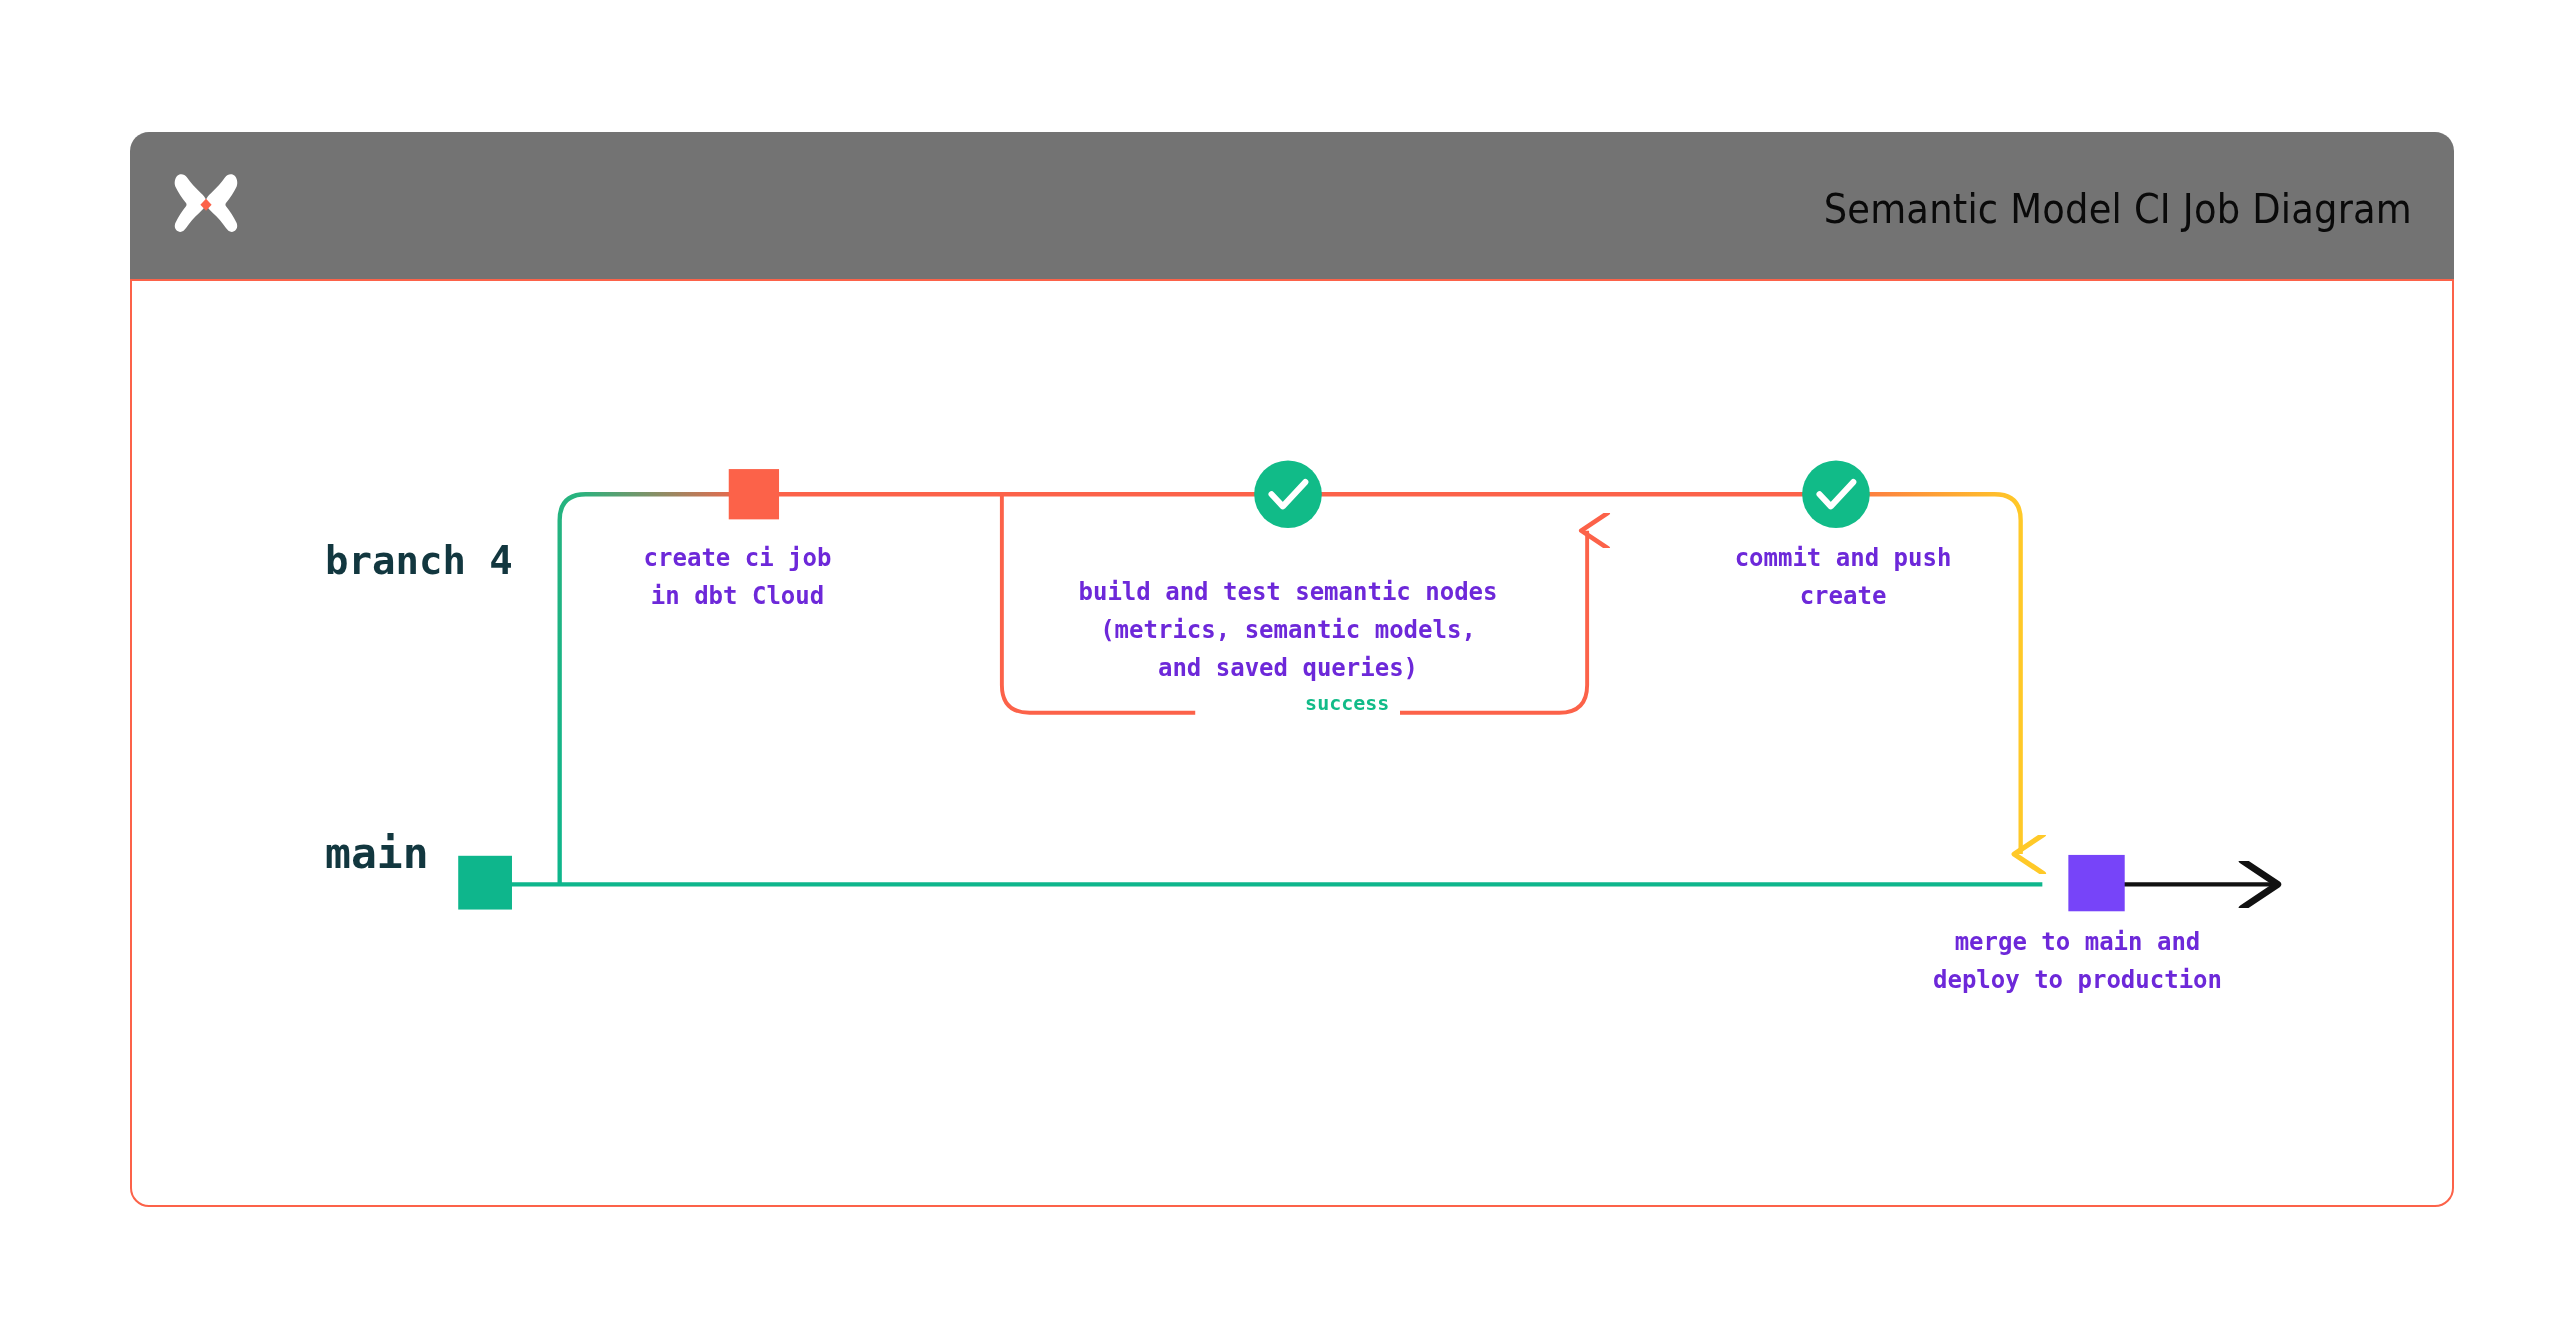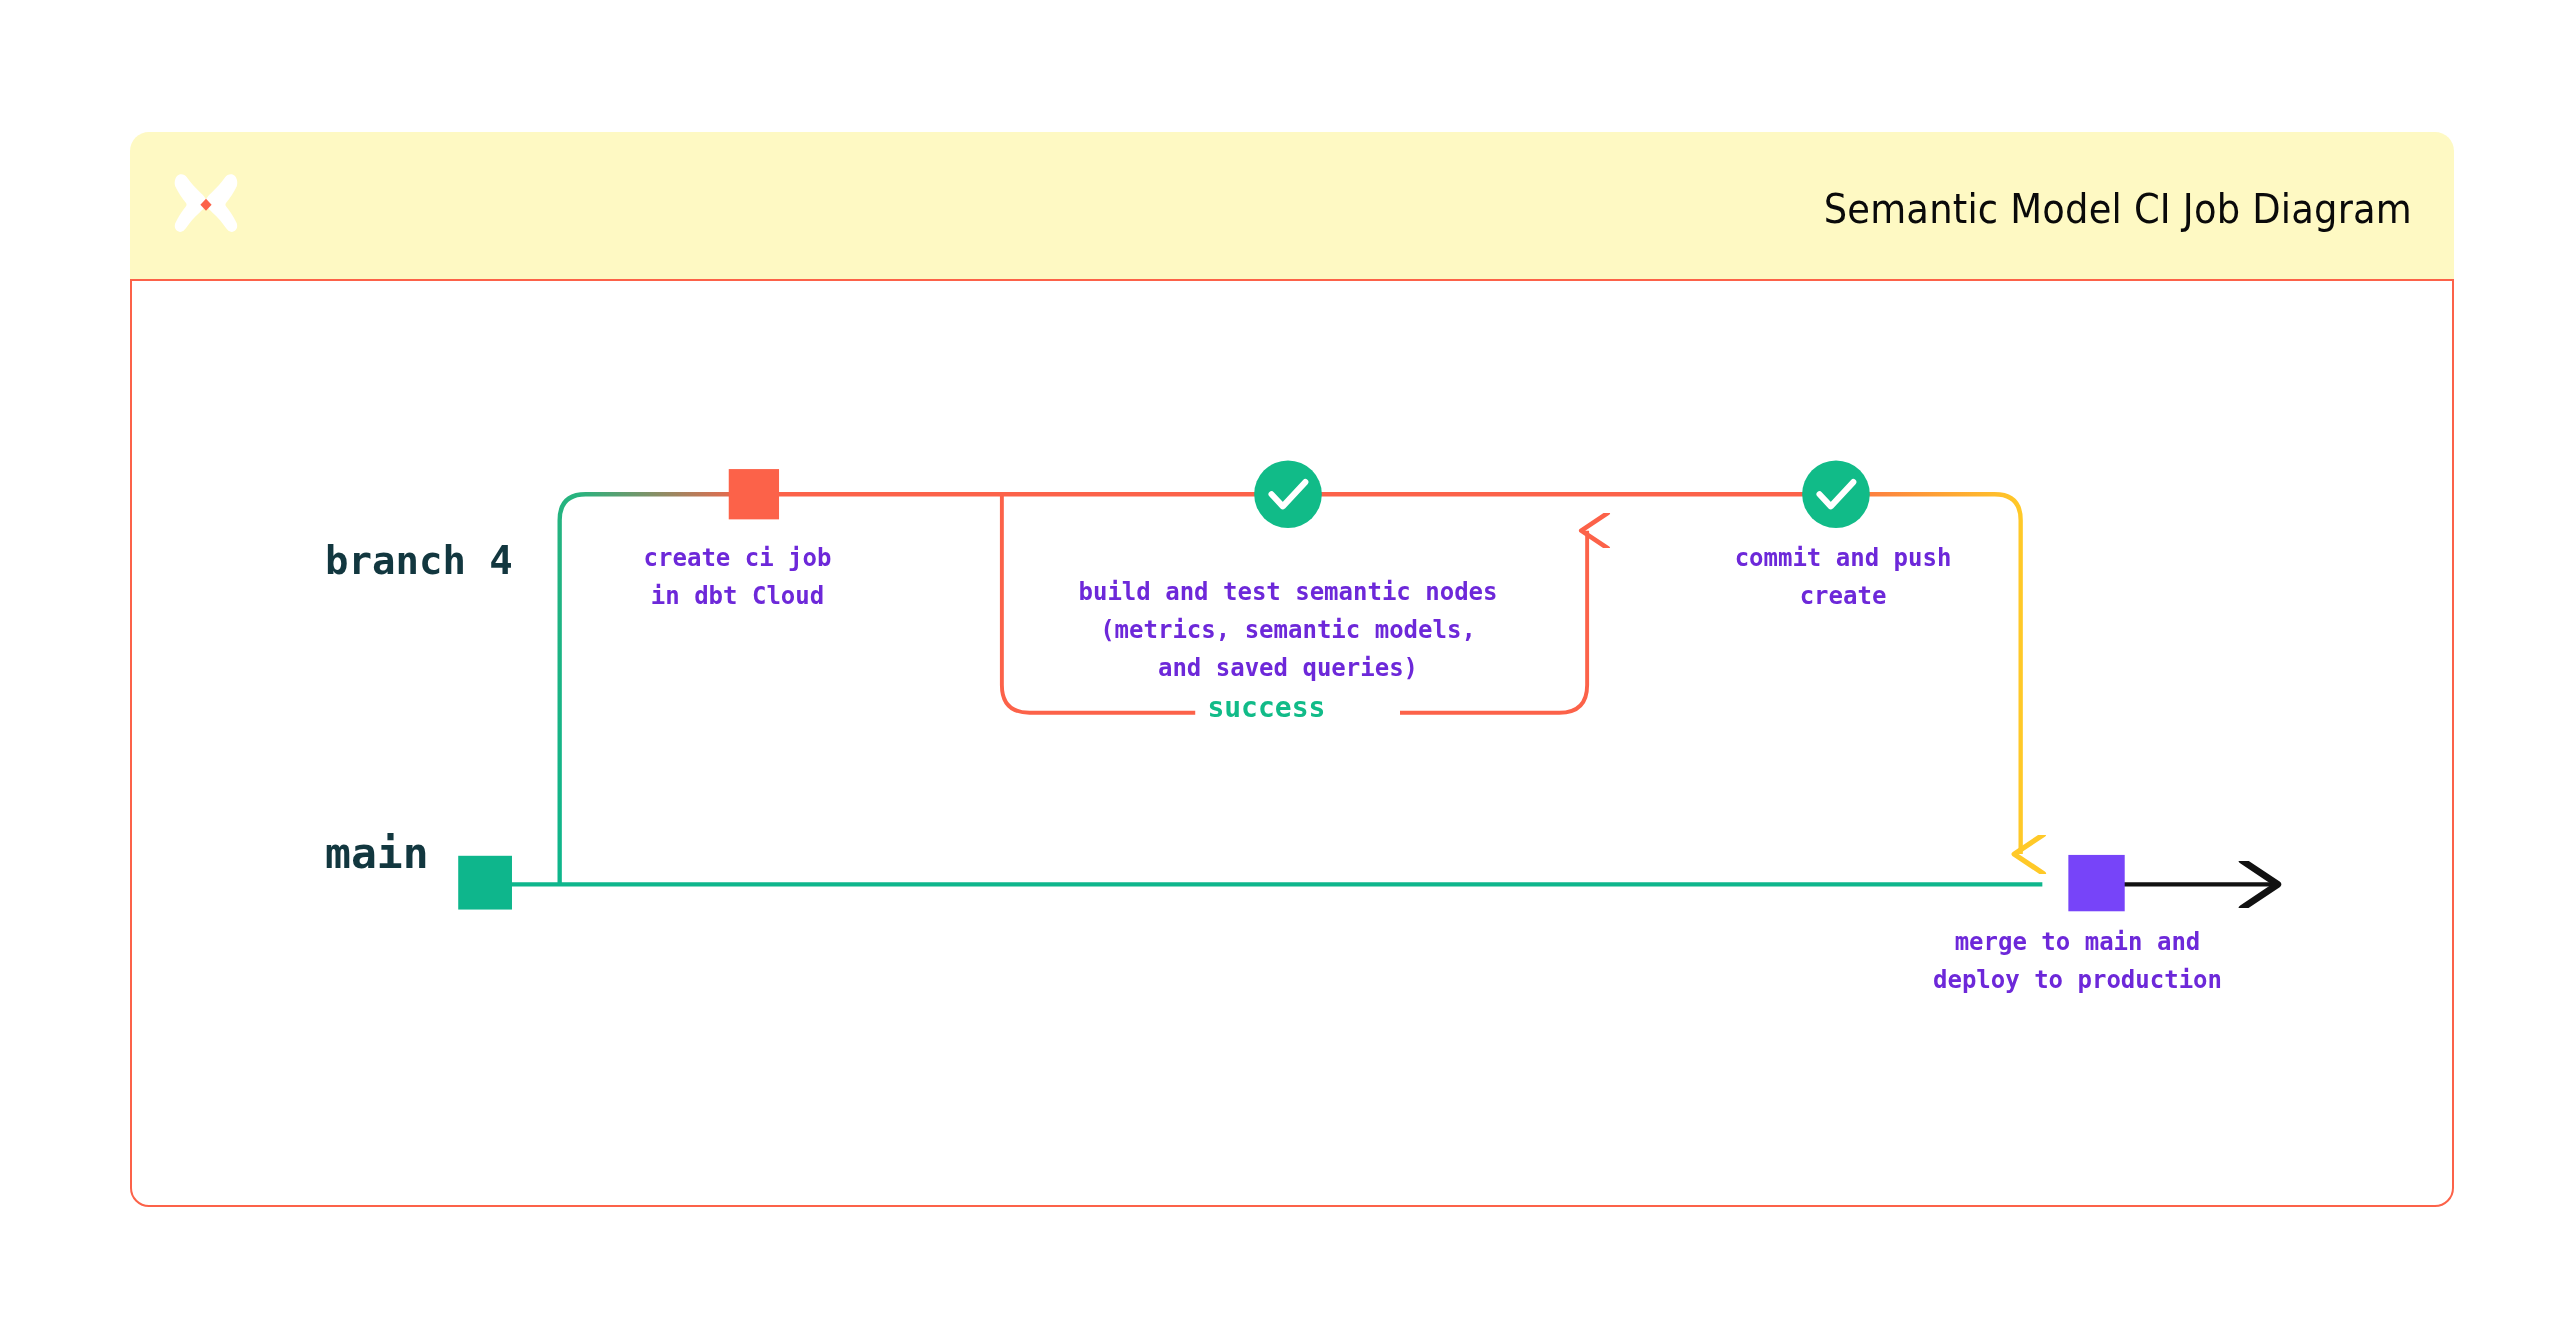--- a/index.html
+++ b/index.html
@@ -23,21 +23,21 @@
     width: 2324px;
     height: 1076px;
   }
 
   #card-header {
     position: absolute;
     left: 0;
     top: 0;
     width: 100%;
     height: 154px;
-    background: #fef9c3;
+    background: #737373;
     border-radius: 19px 19px 0 0;
     box-sizing: border-box;
   }
 
   #card-body {
     position: absolute;
     left: 0;
     top: 147px;
     width: 100%;
     height: 928px;
@@ -111,25 +111,25 @@
   #caption-create-ci-job { left: 538px;  top: 539px; width: 399px; }
   #caption-build-test    { left: 989px; top: 545px; width: 598px; margin-top: 28px; }
   #caption-commit-push   { left: 1648px; top: 539px; width: 390px; }
   #caption-merge-deploy  { left: 1852px; top: 923px; width: 451px; }
 
   #success-label {
     position: absolute;
     left: 1197px;
     top: 689px;
     width: 182px;
-    text-align: left;
+    text-align: right;
     color: #11BB88;
     font-family: "DejaVu Sans Mono", "Liberation Mono", monospace;
     font-weight: bold;
-    font-size: 28px;
+    font-size: 20px;
     background: #ffffff;
     padding: 1.7px 10.4px;
     white-space: nowrap;
   }
 </style>
 </head>
 <body>
 
 <div id="card">
 

